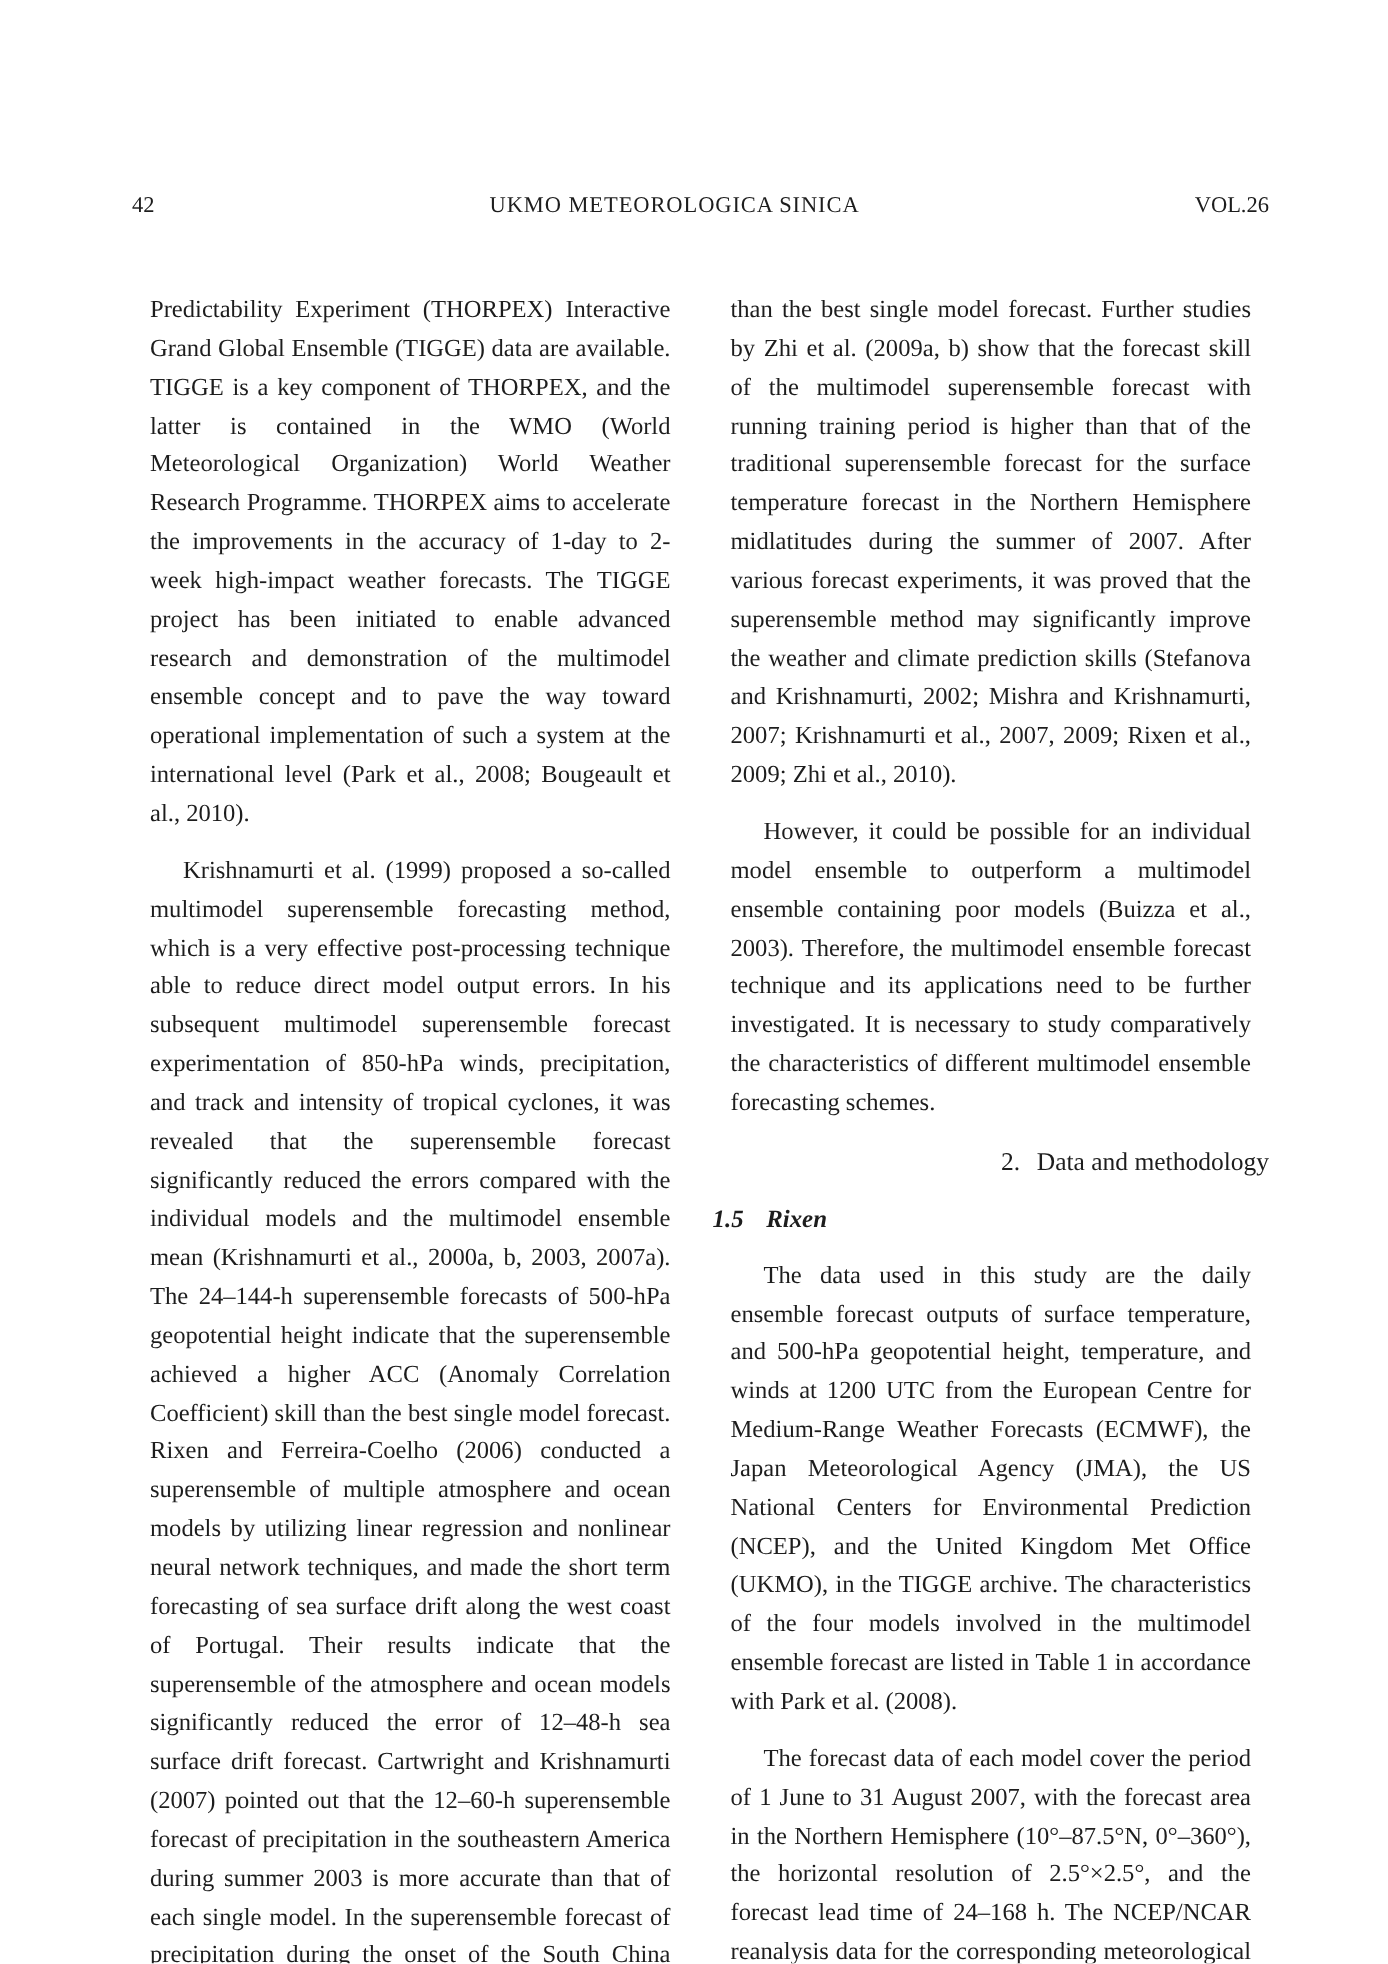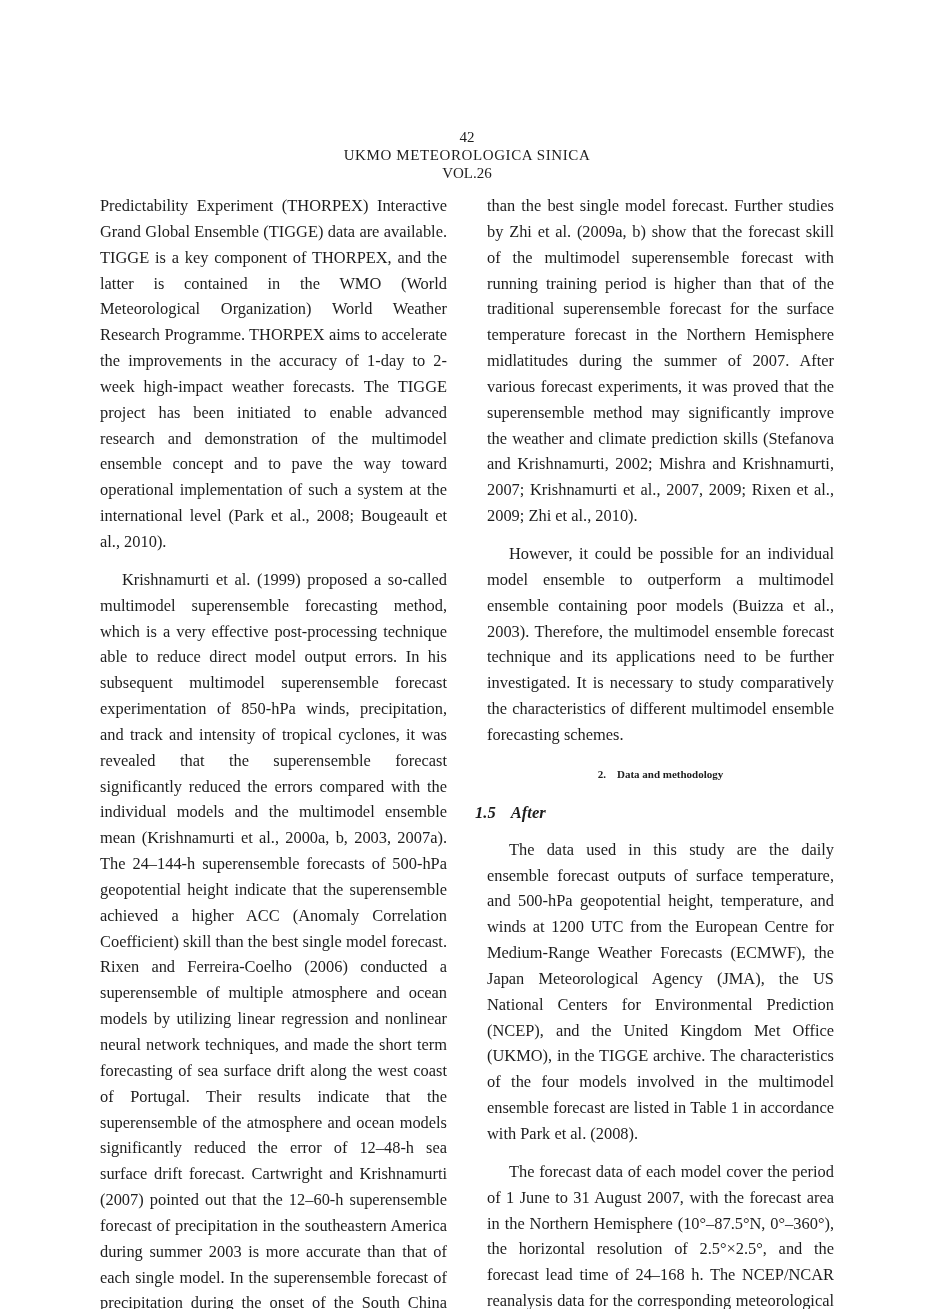--- a/index.html
+++ b/index.html
@@ -16,24 +16,23 @@
     font-family: "Liberation Serif", "DejaVu Serif", serif;
     overflow: hidden;
   }
   .running-head {
     position: absolute;
     top: 128px;
     left: 88px;
     width: 758px;
     display: flex;
     justify-content: space-between;
-    align-items: center;
+    align-items: flex-end;
     font-size: 15px;
     line-height: 18px;
-    flex-direction: column;
   }
   .running-head .journal {
     letter-spacing: 0.6px;
   }
   .columns {
     position: absolute;
     top: 181px;
     left: 88px;
     width: 758px;
     display: flex;
@@ -49,25 +48,25 @@
     margin: 12px;
     padding: 0;
   }
   .col p.indent {
     text-indent: 22px;
   }
   .col p.cont-last {
     text-align-last: justify;
   }
   h2.section {
-    font-size: 11px;
-    font-weight: bold;
+    font-size: 17px;
+    font-weight: normal;
     font-style: normal;
     margin: 14px 0 13px 0;
-    text-align: center;
+    text-align: right;
     line-height: 25px;
   }
   h2.section .sec-num {
     margin-right: 11px;
   }
   h3.subsection {
     font-size: 16.6px;
     font-weight: bold;
     font-style: italic;
     margin: 0 0 12px 0;
@@ -98,21 +97,21 @@
 
     <div class="col">
       <p class="noindent">than the best single model forecast. Further studies by Zhi et al. (2009a, b) show that the forecast skill of the multimodel superensemble forecast with running training period is higher than that of the traditional superensemble forecast for the surface temperature forecast in the Northern Hemisphere midlatitudes during the summer of 2007. After various forecast experiments, it was proved that the superensemble method may significantly improve the weather and climate prediction skills (Stefanova and Krishnamurti, 2002; Mishra and Krishnamurti, 2007; Krishnamurti et al., 2007, 2009; Rixen et al., 2009; Zhi et al., 2010).</p>
       <p class="indent">However, it could be possible for an individual model ensemble to outperform a multimodel ensemble containing poor models (Buizza et al., 2003). Therefore, the multimodel ensemble forecast technique and its applications need to be further investigated. It is necessary to study comparatively the characteristics of different multimodel ensemble forecasting schemes.</p>
 
       <h2 class="section">
         <span class="sec-num">2.</span><span>Data and methodology</span>
       </h2>
 
       <h3 class="subsection">
-        <span class="subsec-num">1.5</span><span>After</span>
+        <span class="subsec-num">1.5</span><span>Rixen</span>
       </h3>
 
       <p class="indent">The data used in this study are the daily ensemble forecast outputs of surface temperature, and 500-hPa geopotential height, temperature, and winds at 1200 UTC from the European Centre for Medium-Range Weather Forecasts (ECMWF), the Japan Meteorological Agency (JMA), the US National Centers for Environmental Prediction (NCEP), and the United Kingdom Met Office (UKMO), in the TIGGE archive. The characteristics of the four models involved in the multimodel ensemble forecast are listed in Table 1 in accordance with Park et al. (2008).</p>
       <p class="indent">The forecast data of each model cover the period of 1 June to 31 August 2007, with the forecast area in the Northern Hemisphere (10°–87.5°N, 0°–360°), the horizontal resolution of 2.5°×2.5°, and the forecast lead time of 24–168 h. The NCEP/NCAR reanalysis data for the corresponding meteorological variables were used as “observed values”. Note the area and the horizontal resolution of the NCEP/NCAR reanalysis data are consistent with those of the TIGGE data.</p>
     </div>
 
   </div>
 
 </div>
 

